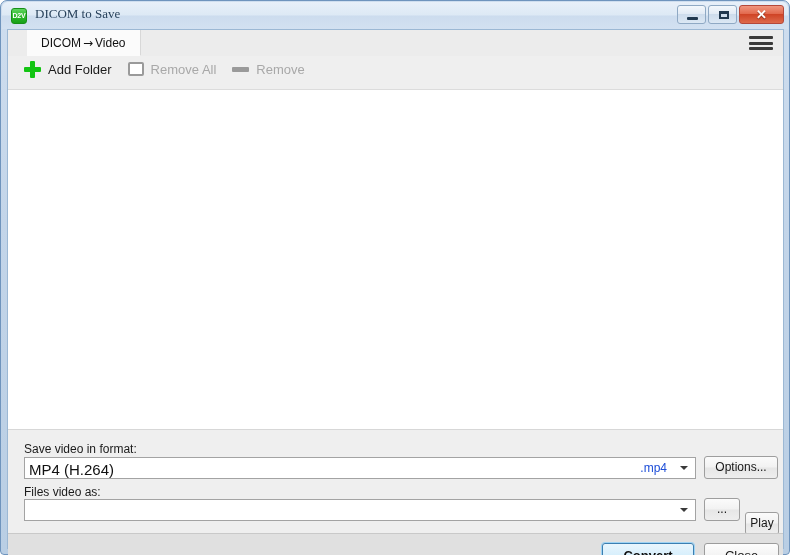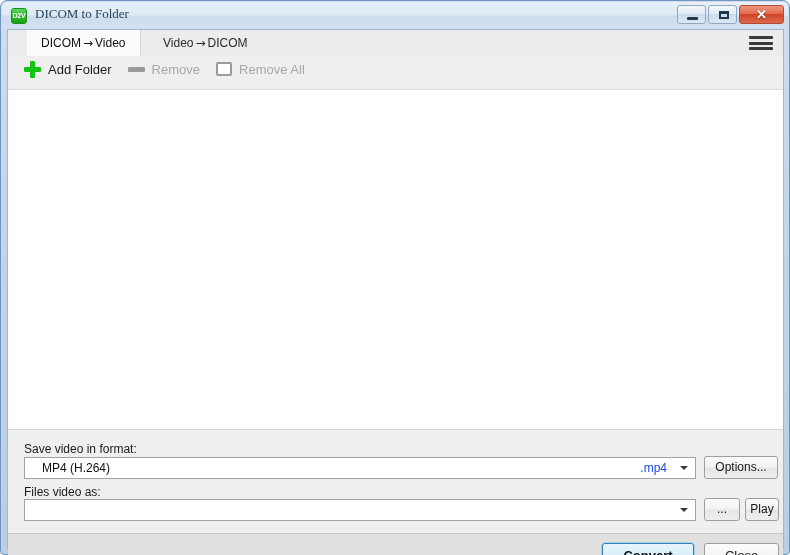--- a/index.html
+++ b/index.html
@@ -255,22 +255,22 @@
   }
   .combo {
     position: absolute;
     box-sizing: border-box;
     background: #ffffff;
     border: 1px solid #a3a3a3;
     height: 22px;
   }
   .combo-text {
     position: absolute;
-    left: 17px; top: 3px;
-    font-size: 12px;
+    left: 4px; top: 3px;
+    font-size: 15px;
     color: #111111;
     white-space: nowrap;
     font-family: "Liberation Sans", sans-serif;
   }
   .combo-ext {
     position: absolute;
     right: 28px; top: 3px;
     font-size: 12px;
     color: #1d4ed8;
     white-space: nowrap;
@@ -347,64 +347,61 @@
     white-space: nowrap;
   }
 </style>
 </head>
 <body>
 
 <div class="window">
 
   <div class="titlebar">
     <div class="app-icon">D2V</div>
-    <div class="title-text">DICOM to Folder</div>
+    <div class="title-text">DICOM to Save</div>
 
     <div class="win-btns">
       <div class="win-btn">
         <span class="glyph-min"></span>
       </div>
       <div class="win-btn">
         <span class="glyph-max"></span>
       </div>
       <div class="win-btn close">
         <span class="glyph-close">✕</span>
       </div>
     </div>
   </div>
 
   <div class="frame-inner">
 
     <div class="tabstrip">
       <div class="tab active" style="left:12px;">
         <span>DICOM</span><span class="arrow">→</span><span>Video</span>
-      </div>
-      <div class="tab" style="left:134px;">
-        <span>Video</span><span class="arrow">→</span><span>DICOM</span>
       </div>
 
       <div class="hamburger">
         <span></span>
         <span></span>
         <span></span>
       </div>
     </div>
 
     <div class="toolbar">
       <div class="tb-item">
         <span class="ico-plus green"></span>
         <span>Add Folder</span>
       </div>
       <div class="tb-item disabled">
+        <span class="ico-square"></span>
+        <span>Remove All</span>
+      </div>
+      <div class="tb-item disabled">
         <span class="ico-dash"></span>
         <span>Remove</span>
-      </div>
-      <div class="tb-item disabled">
-        <span class="ico-square"></span>
-        <span>Remove All</span>
       </div>
     </div>
 
     <div class="filelist"></div>
 
     <div class="options-panel">
 
       <div class="field-label" style="left:16px; top:12px;">Save video in format:</div>
 
       <div class="combo" style="left:16px; top:27px; width:672px;">
@@ -416,21 +413,21 @@
       <div class="btn" style="left:696px; top:26px; width:74px;">Options...</div>
 
       <div class="field-label" style="left:16px; top:55px;">Files video as:</div>
 
       <div class="combo" style="left:16px; top:69px; width:672px;">
         <span class="combo-text"></span>
         <span class="combo-arrow"></span>
       </div>
 
       <div class="btn" style="left:696px; top:68px; width:36px;">...</div>
-      <div class="btn" style="left:737px; top:68px; width:34px;">Play</div>
+      <div class="btn" style="left:737px; top:82px; width:34px;">Play</div>
     </div>
 
     <div class="footer">
       <div class="btn-default" style="left:594px; top:9px; width:92px;">Convert</div>
       <div class="btn-normal" style="left:696px; top:9px; width:75px;">Close</div>
     </div>
 
   </div>
 </div>
 

